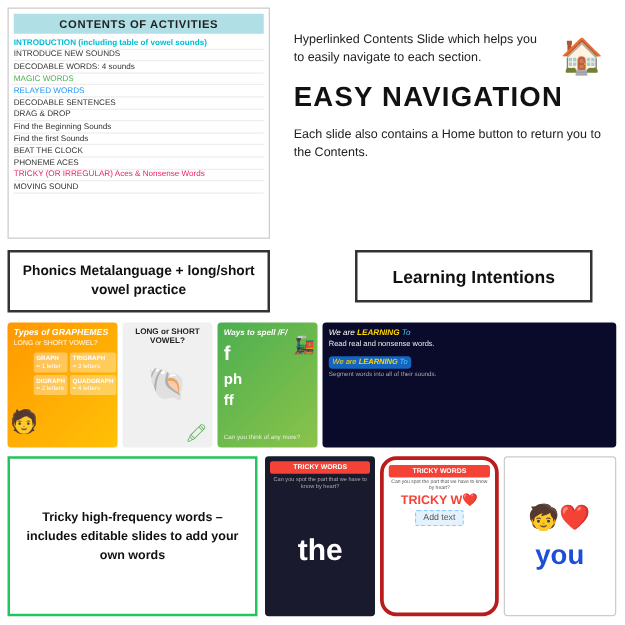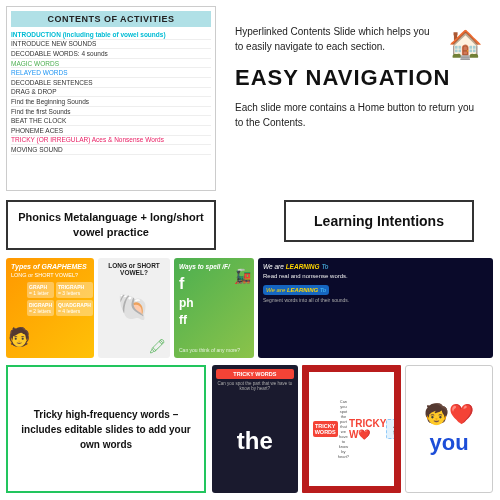--- a/index.html
+++ b/index.html
@@ -156,26 +156,26 @@
     }
     .br-word {
       font-size: 24px;
       font-weight: 900;
       color: #fff;
       margin: auto 0;
     }
 
     .br-slide2 {
       flex: 1;
-      border-radius: 1px;
+      border-radius: 13px;
       overflow: hidden;
       background: #fff;
-      border: 7px solid #b91c1c;
-      display: flex;
-      flex-direction: row;
+      border: 3px solid #b91c1c;
+      display: flex;
+      flex-direction: column;
       align-items: center;
       padding: 4px;
     }
     .br2-header {
       background: #f44336;
       color: #fff;
       font-size: 5.5px;
       font-weight: bold;
       text-align: center;
       padding: 2px;
@@ -241,21 +241,21 @@
       <li>MOVING SOUND</li>
     </ul>
   </div>
 
   <div class="region-nav">
     <div style="font-size:10px;color:#222;margin-top:8px;line-height:1.5;display:flex;align-items:flex-start;gap:8px;">
       <span>Hyperlinked Contents Slide which helps you to easily navigate to each section.</span>
       <span style="font-size:28px;flex-shrink:0;">🏠</span>
     </div>
     <div style="font-size:22px;font-weight:900;color:#111;letter-spacing:1px;line-height:1.1;">EASY NAVIGATION</div>
-    <div style="font-size:10px;color:#222;margin-top:10px;line-height:1.5;">Each slide more contains a Home button to return you to the Contents.</div>
+    <div style="font-size:10px;color:#222;margin-top:10px;line-height:1.5;">Each slide also contains a Home button to return you to the Contents.</div>
   </div>
 
   <div class="region-phonics">
     <span style="font-size:11px;font-weight:bold;color:#111;line-height:1.4;text-align:center;">Phonics Metalanguage + long/short vowel practice</span>
   </div>
 
   <div class="region-learning">
     <span style="font-size:14px;font-weight:bold;color:#111;">Learning Intentions</span>
   </div>
 

